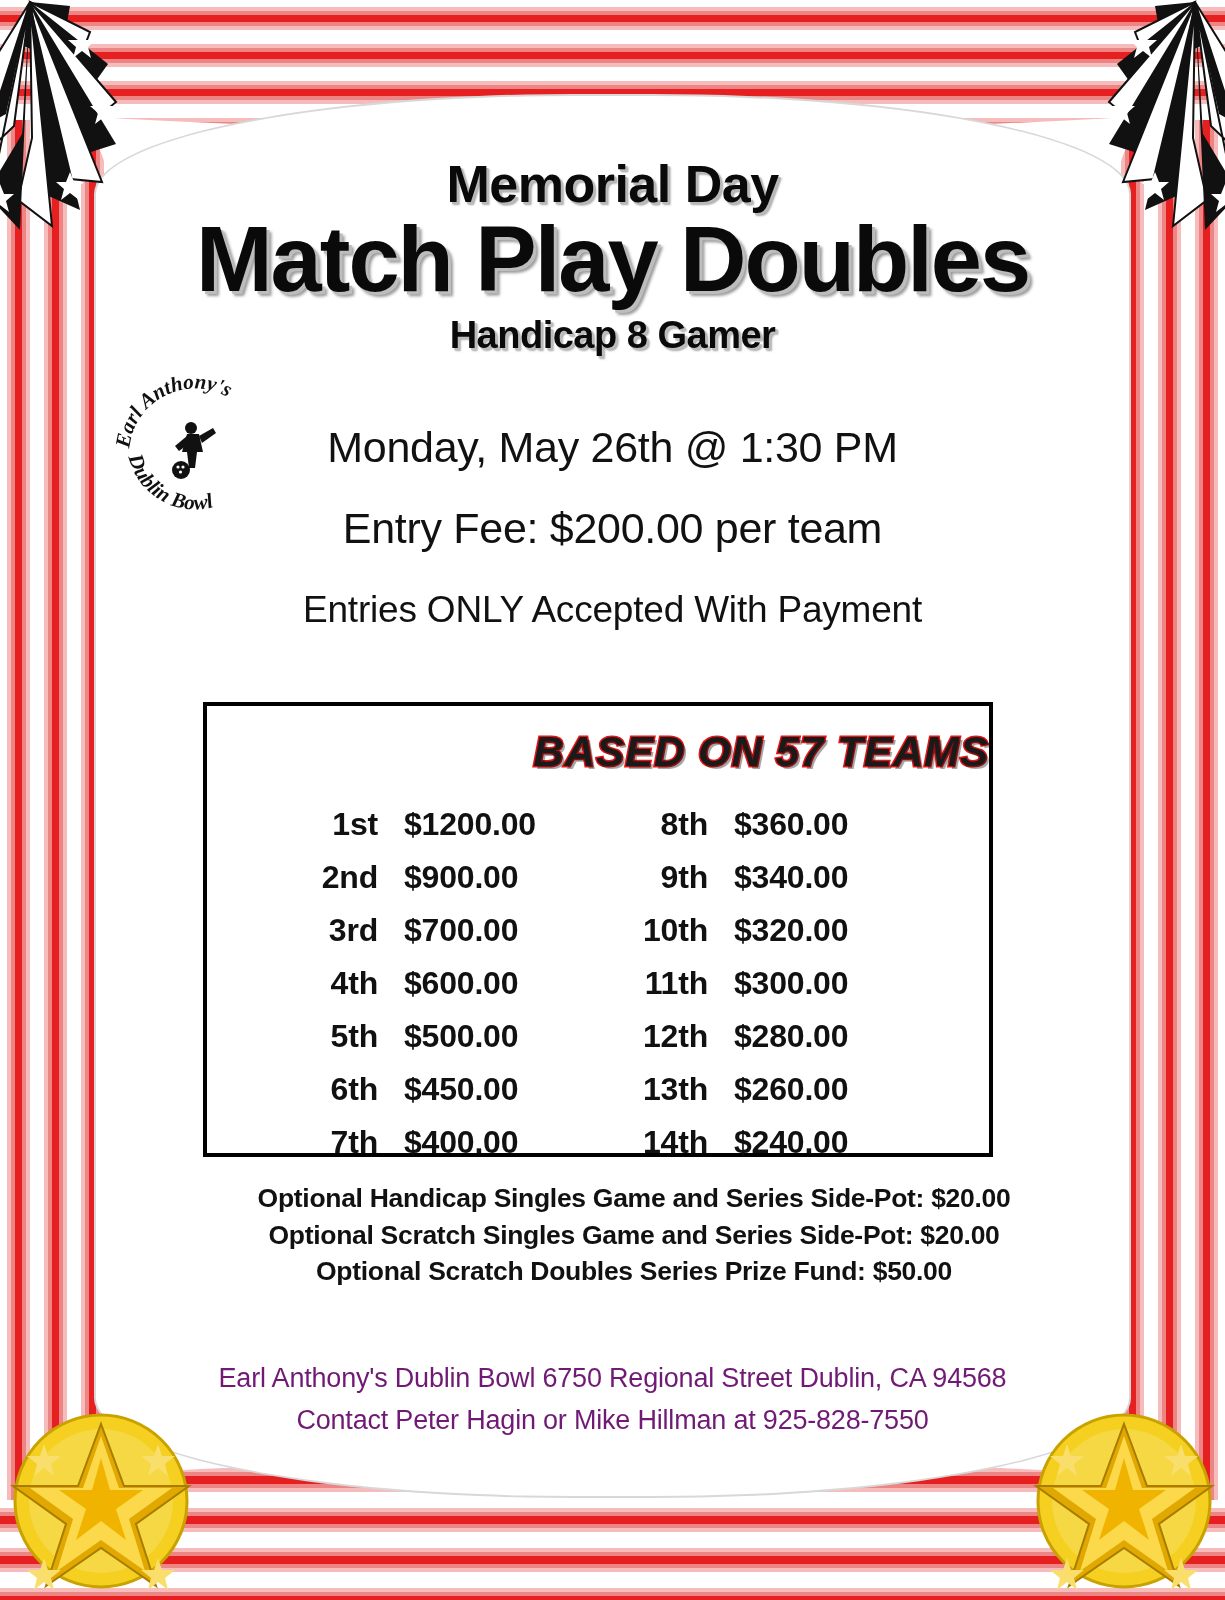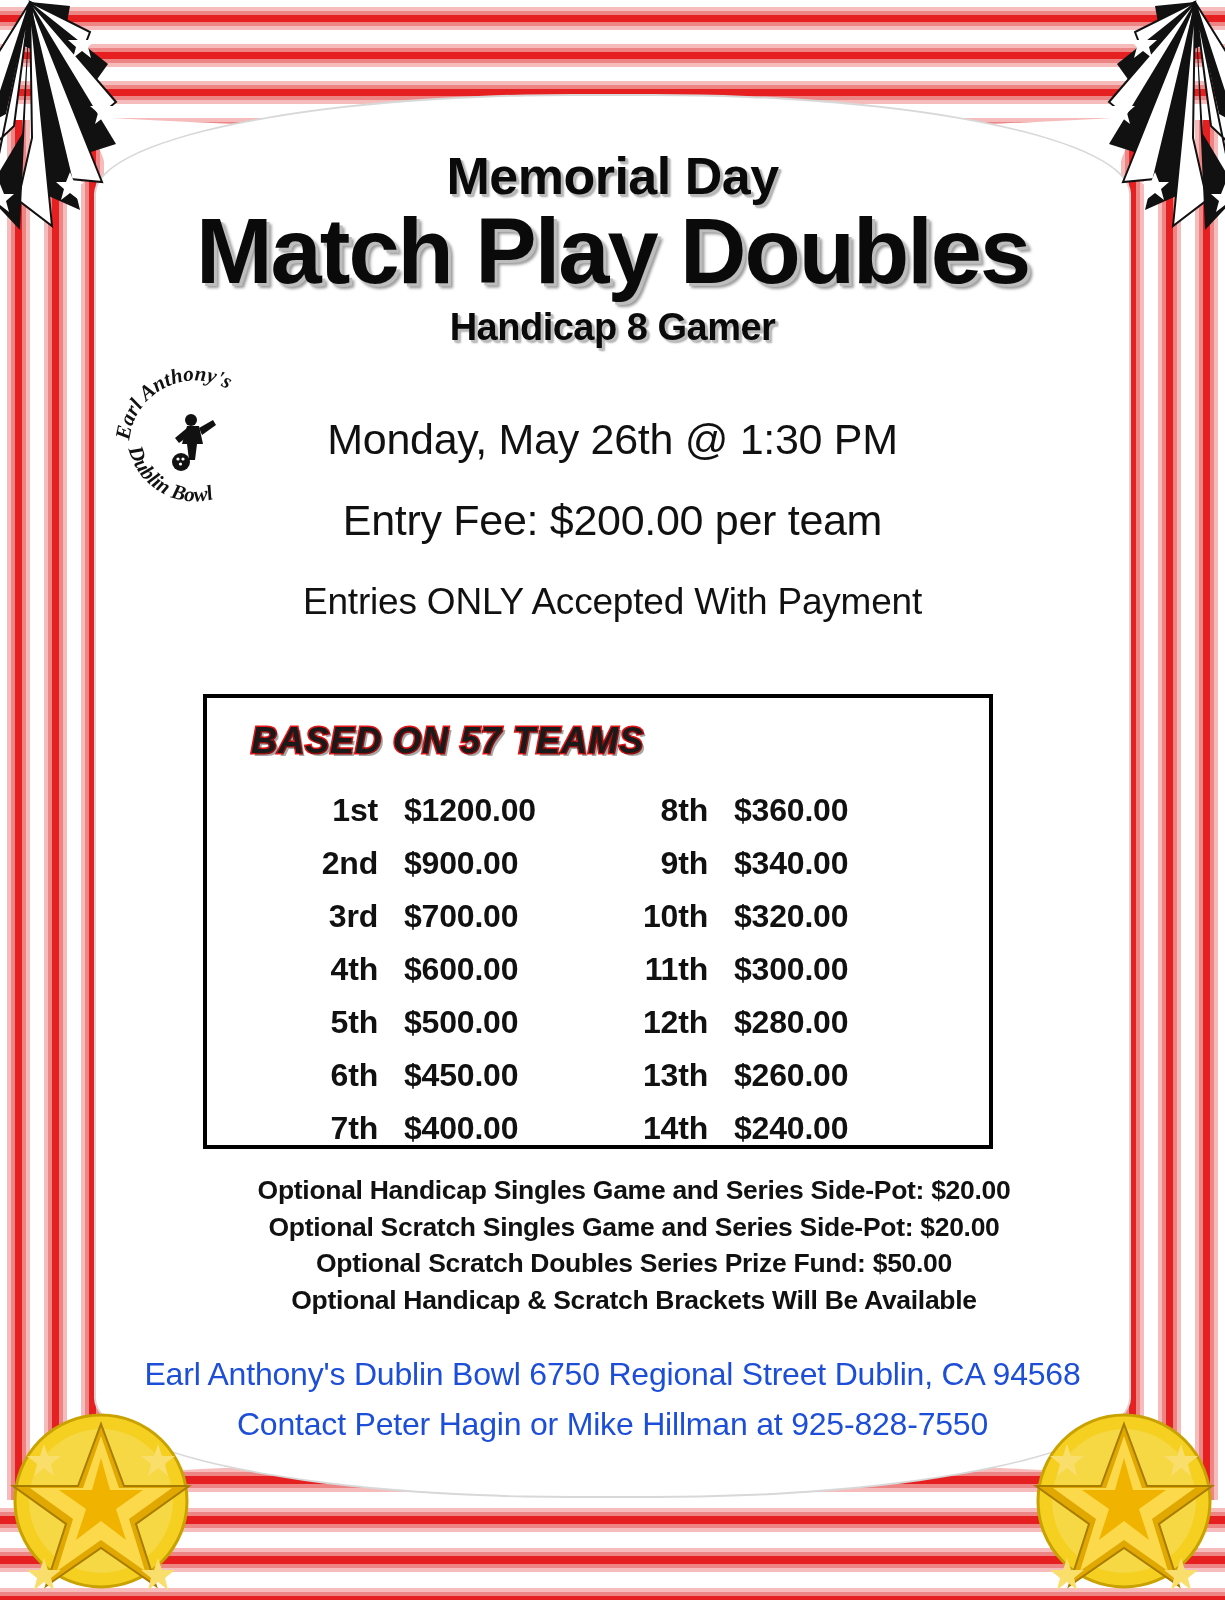--- a/index.html
+++ b/index.html
@@ -105,21 +105,21 @@
   .fan-tr { top: -6px; right: -10px; transform: scaleX(-1); }
 
   
   .medallion { position: absolute; width: 190px; height: 190px; }
   .med-bl { bottom: 4px; left: 6px; }
   .med-br { bottom: 4px; right: 6px; }
 
   
   .content {
     position: absolute;
-    top: 0; left: 0;
+    top: 8px; left: 0;
     width: 1225px; height: 1237px;
     z-index: 5;
   }
 
   .title-block { text-align: center; padding-top: 150px; }
 
   .eyebrow {
     font-size: 52px;
     font-weight: bold;
     letter-spacing: -0.5px;
@@ -177,23 +177,23 @@
   
   .prize-box {
     position: absolute;
     top: 694px; left: 203px;
     width: 790px; height: 455px;
     border: 4px solid #000;
     background: #fff;
   }
 
   .based-on {
-    text-align: left;
+    text-align: right;
     margin-top: 22px;
-    font-size: 36px;
+    font-size: 42px;
     font-weight: bold;
     font-style: italic;
     letter-spacing: 1px;
     color: #1a1a1a;
     -webkit-text-stroke: 3px #e61414;
     paint-order: stroke fill;
     text-shadow: 3px 3px 0 rgba(0,0,0,0.35);
     padding-left: 44px;
   }
 
@@ -228,22 +228,22 @@
     letter-spacing: -0.3px;
   }
 
   
   .footer {
     position: absolute;
     top: 1350px; left: 0; width: 1225px;
     text-align: center;
   }
   .footer div {
-    font-size: 32px;
-    color: #1d4ed8;
+    font-size: 27px;
+    color: #701a75;
     line-height: 1.55;
     letter-spacing: -0.2px;
   }
 </style>
 </head>
 <body>
 
 <div class="flyer">
 
   <div class="stripe-band stripe-top"></div>
@@ -418,21 +418,20 @@
             <td class="col-amt">$240.00</td>
           </tr>
         </tbody>
       </table>
     </div>
 
     <div class="optional">
       <div>Optional Handicap Singles Game and Series Side-Pot:  $20.00</div>
       <div>Optional Scratch Singles Game and Series Side-Pot:  $20.00</div>
       <div>Optional Scratch Doubles Series Prize Fund:  $50.00</div>
-      <div>Optional Handicap &amp; Scratch Brackets Will Be Available</div>
     </div>
 
     <div class="footer">
       <div>Earl Anthony's Dublin Bowl  6750 Regional Street  Dublin, CA  94568</div>
       <div>Contact Peter Hagin or Mike Hillman at 925-828-7550</div>
     </div>
 
   </div>
 </div>
 

